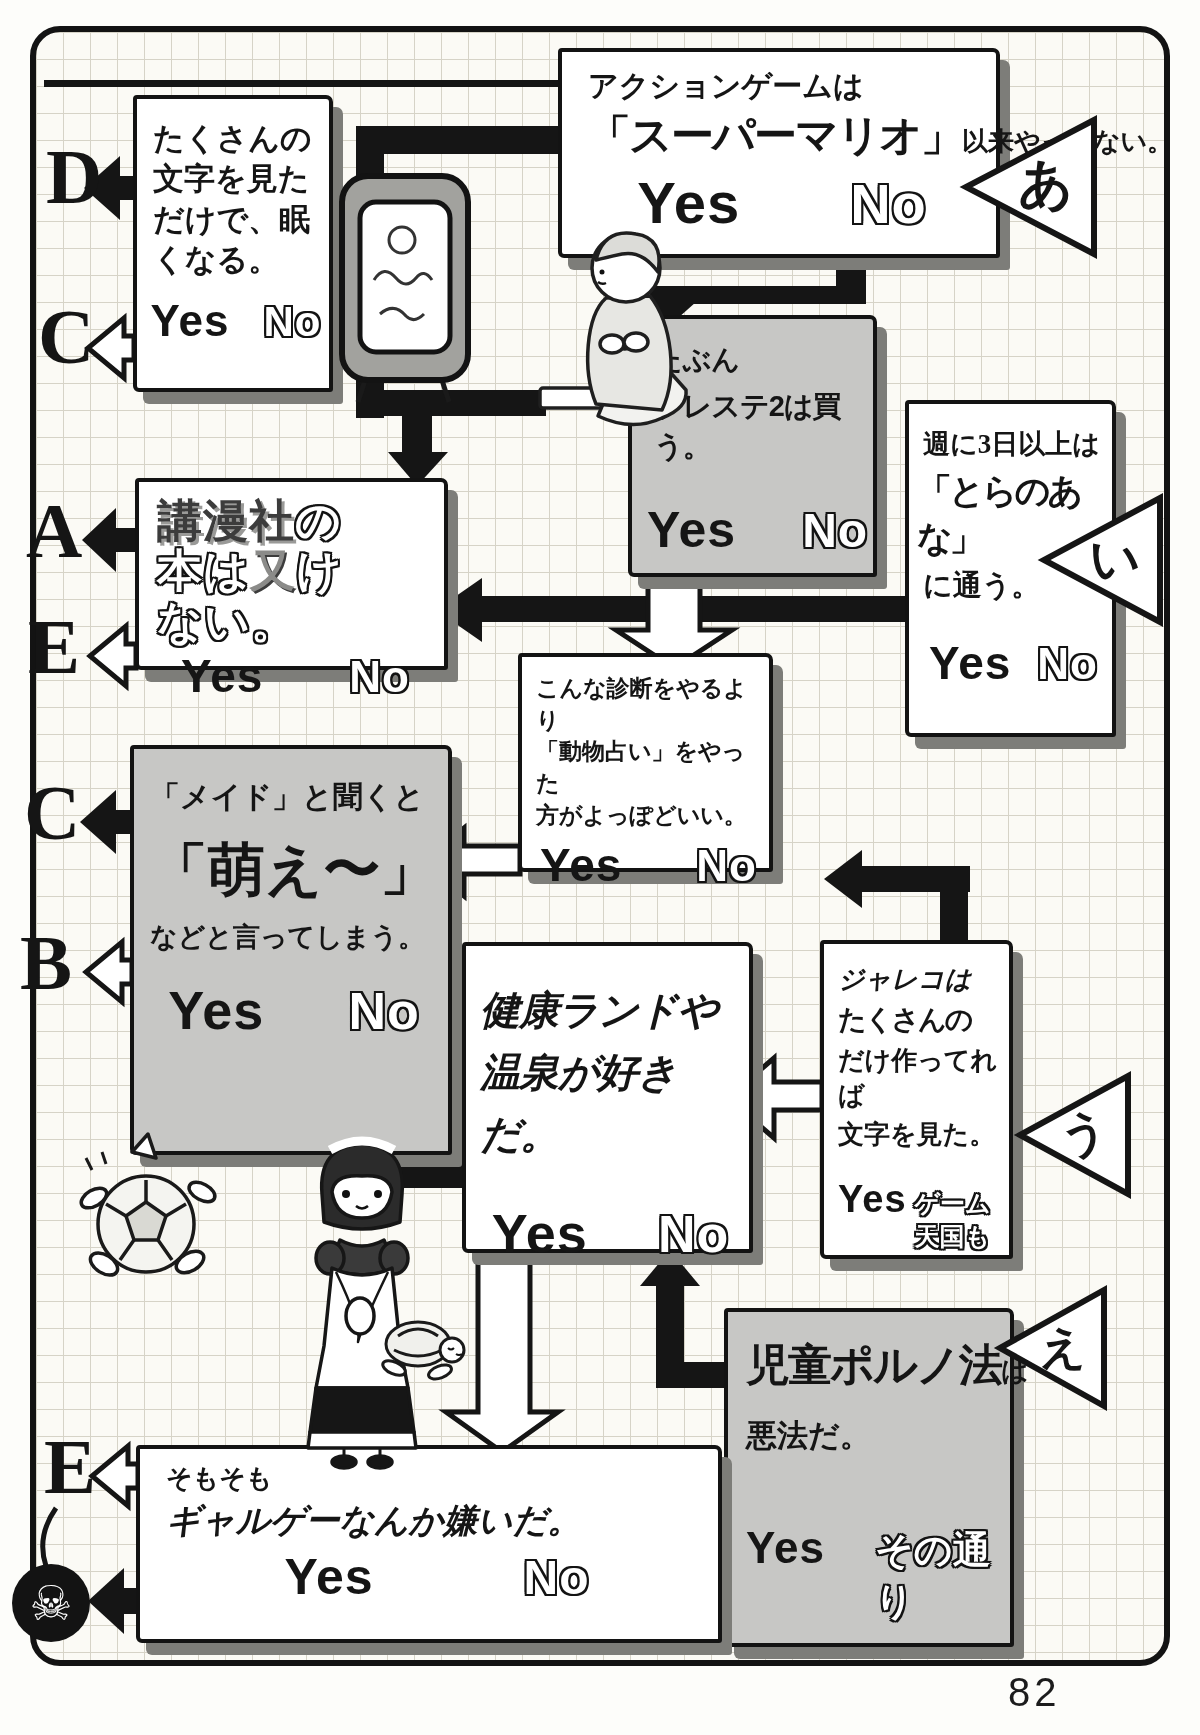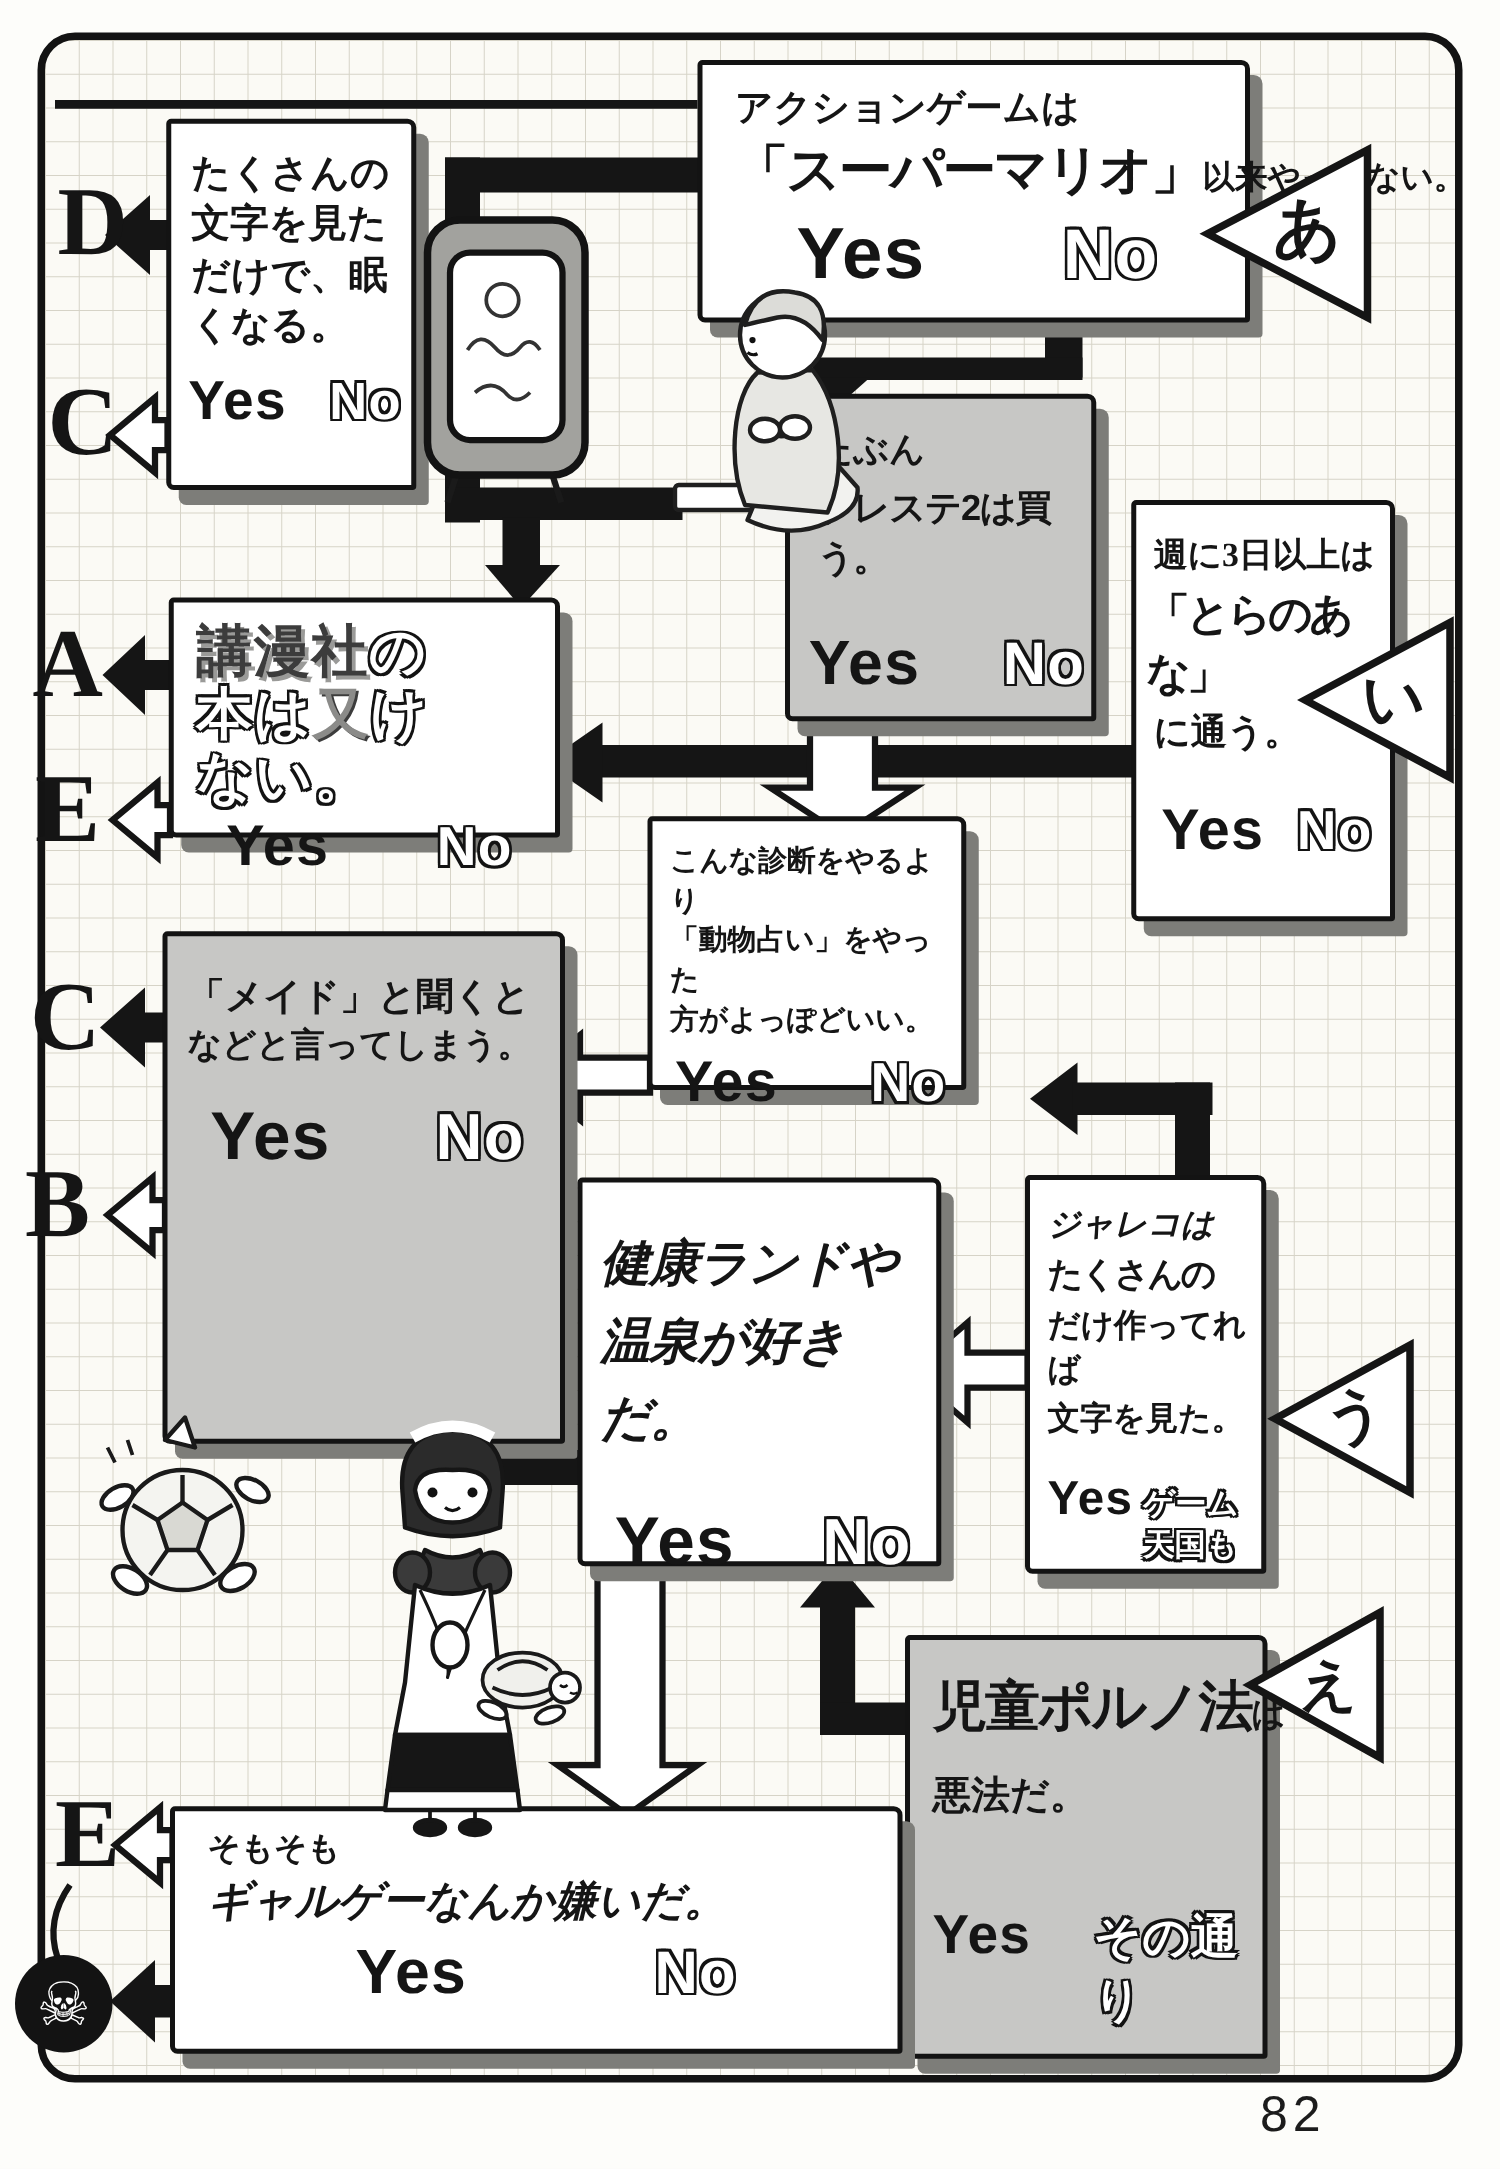--- a/index.html
+++ b/index.html
@@ -175,20 +175,21 @@
     <div>方がよっぽどいい。</div>
   </div>
   <div class="yesno" style="gap:74px;margin-top:6px;">
     <span class="yes" style="font-size:46px;">Yes</span>
     <span class="no ol" style="font-size:44px;">No</span>
   </div>
 </div>
 
 <div class="qbox gray" style="left:130px;top:745px;width:322px;height:410px;padding:28px 10px 8px 16px;">
   <div class="b" style="font-size:30px;">「メイド」と聞くと</div>
+  <div class="serif b" style="font-size:57px;text-align:center;margin:14px 0 10px;">「萌え〜」</div>
   <div class="b" style="font-size:27px;">などと言ってしまう。</div>
   <div class="yesno" style="gap:84px;margin-top:24px;">
     <span class="yes" style="font-size:54px;">Yes</span>
     <span class="no ol" style="font-size:52px;">No</span>
   </div>
 </div>
 
 <div class="qbox" style="left:462px;top:942px;width:291px;height:311px;padding:34px 8px 8px 14px;">
   <div class="serif b" style="font-size:40px;font-style:italic;line-height:1.55;letter-spacing:-1px;">
     <div>健康ランドや</div>

